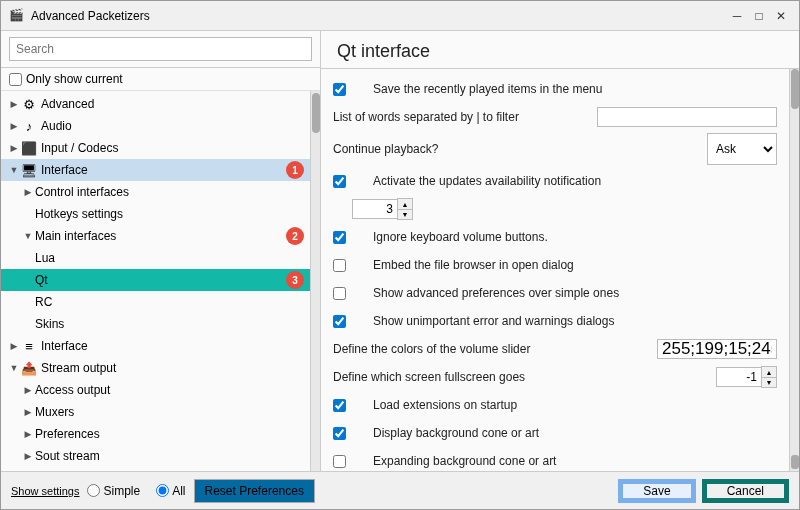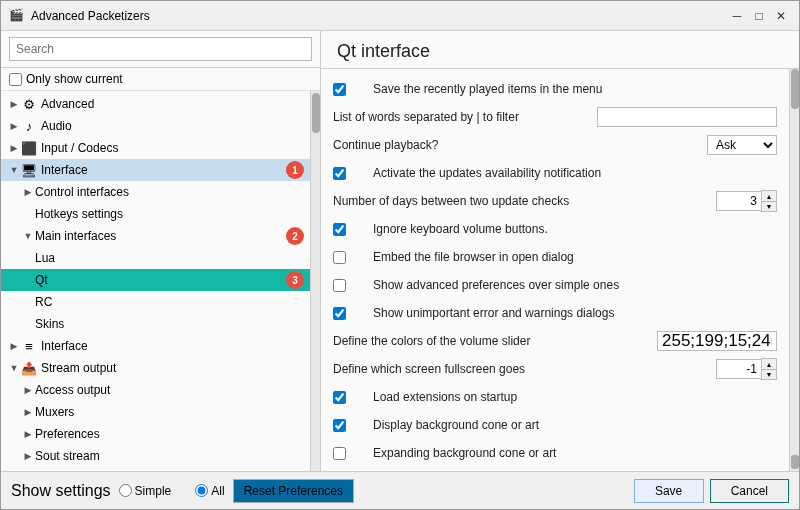--- a/index.html
+++ b/index.html
@@ -199,21 +199,21 @@
       padding: 1px 4px;
       font-size: 12px;
       background: white;
     }
     
     .text-input-wide {
       width: 180px;
     }
     
     .select-input {
-      height: 20px;
+      height: 32px;
       border: 1px solid #bbb;
       padding: 1px 4px;
       font-size: 12px;
       background: white;
       min-width: 70px;
     }
     
     .spinner-input {
       display: flex;
       align-items: center;
@@ -269,28 +269,29 @@
       height: 38px;
       background: #f0f0f0;
       border-top: 1px solid #ccc;
       display: flex;
       align-items: center;
       padding: 0 10px;
       flex-shrink: 0;
     }
     
     .show-settings-label {
-      font-size: 16px;
+      font-size: 11px;
       margin-right: 8px;
+      text-decoration: underline;
     }
     
     .radio-group {
       display: flex;
       align-items: center;
-      gap: 24px;
+      gap: 16px;
       margin-right: 8px;
     }
     
     .radio-label {
       display: flex;
       align-items: center;
       gap: 3px;
       font-size: 12px;
     }
     
@@ -307,21 +308,21 @@
     .action-btns {
       display: flex;
       gap: 6px;
       margin-left: auto;
     }
     
     .action-btn {
       height: 24px;
       min-width: 70px;
       padding: 0 20px;
-      border: 1px solid #0f766e;
+      border: 5px solid #0f766e;
       background: #f0f0f0;
       font-size: 12px;
       cursor: pointer;
     }
     .action-btn.primary { background: #e8f0fe; border-color: #7aafec; }
     
     .tree-item.active-selected {
       background: #b8d4f0;
     }
     
@@ -510,21 +511,20 @@
               </select>
             </div>
           </div>
 
           <div class="setting-row">
             <input type="checkbox" class="checkbox" checked="" style="">
             <span class="setting-label">Activate the updates availability notification</span>
           </div>
 
           <div class="setting-row">
-            <span class="setting-label">Number of days between two update checks</span>
             <div class="setting-control">
               <div class="spinner-input">
                 <input type="text" class="spinner-value" value="3" style="">
                 <div class="spinner-btns">
                   <button class="spinner-btn">▲</button>
                   <button class="spinner-btn">▼</button>
                 </div>
               </div>
             </div>
           </div>

